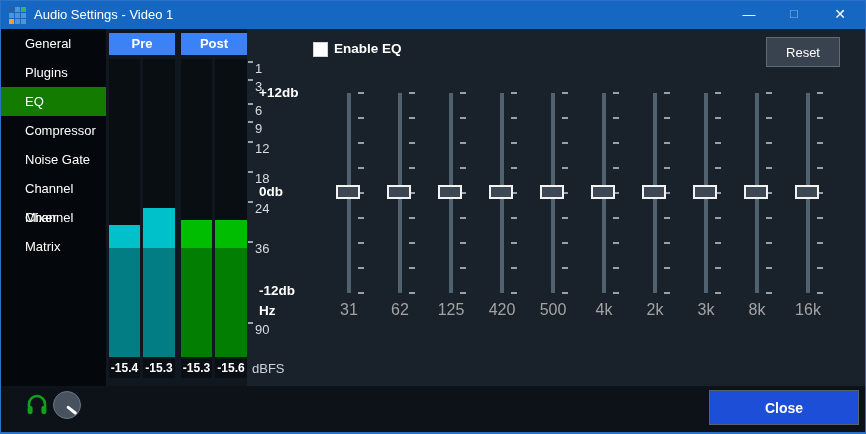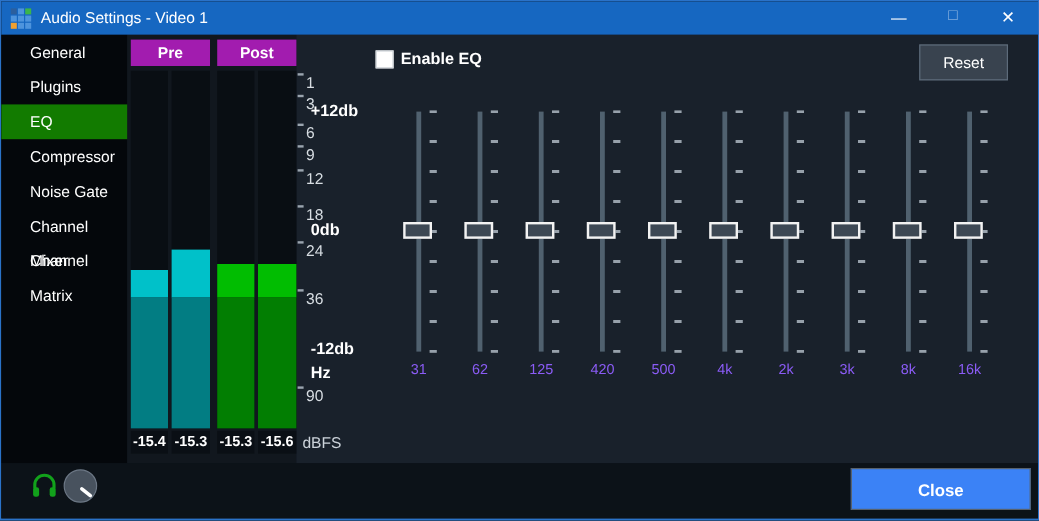--- a/index.html
+++ b/index.html
@@ -19,21 +19,21 @@
   
   .sidebar-bg{position:absolute;left:0;top:28px;width:105px;height:357px;background:#04070b;}
   .meterpanel-bg{position:absolute;left:105px;top:28px;width:141px;height:357px;background:#11171e;}
   .right-bg{position:absolute;left:246px;top:28px;width:618px;height:357px;background:#19212b;}
   .footer-bg{position:absolute;left:0;top:385px;width:864px;height:46px;background:#0c1218;}
   
   .side-item{position:absolute;left:0;width:105px;height:29px;line-height:29px;padding-left:24px;
              box-sizing:border-box;color:#fff;font-size:13px;cursor:default;}
   .side-item.sel{background:#127b00;}
   
-  .mhdr{position:absolute;top:32px;width:66px;height:22px;background:#a21caf;color:#fff;
+  .mhdr{position:absolute;top:32px;width:66px;height:22px;background:#3b82f6;color:#fff;
         font-size:13px;font-weight:bold;text-align:center;line-height:22px;}
   .mch{position:absolute;top:58px;height:298px;background:#090e13;}
   .bar{position:absolute;left:0;width:100%;}
   .ch1{left:108px;width:31px;} .ch2{left:142px;width:32px;}
   .ch3{left:180px;width:31px;} .ch4{left:214px;width:32px;}
   .ch1 .b-bright{top:166px;height:23px;background:#00c1c9;}
   .ch2 .b-bright{top:149px;height:40px;background:#00c1c9;}
   .ch3 .b-bright,.ch4 .b-bright{top:161px;height:28px;background:#01bd01;}
   .ch1 .b-dark,.ch2 .b-dark{top:189px;height:109px;background:#027d83;}
   .ch3 .b-dark,.ch4 .b-dark{top:189px;height:109px;background:#027e02;}
@@ -51,28 +51,28 @@
   .reset-btn{position:absolute;left:765px;top:36px;width:74px;height:30px;background:#39434f;
              border:1px solid #5d6b7a;color:#fff;font-size:13px;font-family:"Liberation Sans",sans-serif;}
   .glabel{position:absolute;left:258px;width:69px;height:18px;line-height:18px;text-align:left;
           color:#fff;font-size:13.5px;font-weight:bold;}
   .slider{position:absolute;top:92px;width:52px;height:234px;}
   .slider .track{position:absolute;left:24px;top:0;width:4px;height:200px;background:#50616f;}
   .slider .ticks{position:absolute;left:35px;top:-1px;width:6px;height:202px;
       background:repeating-linear-gradient(180deg,#97a1ab 0 2px,transparent 2px 25px);}
   .slider .thumb{position:absolute;left:13px;top:92px;width:24px;height:14px;background:#3d4854;
       border:2px solid #f2f2f2;box-sizing:border-box;}
-  .slider .freq{position:absolute;left:0;top:208px;width:52px;text-align:center;color:#8b5cf6;font-size:12px;}
+  .slider .freq{position:absolute;left:0;top:208px;width:52px;text-align:center;color:#a3a3a3;font-size:16px;}
   
   .hphone{position:absolute;left:24px;top:392px;width:24px;height:24px;}
   .knob{position:absolute;left:52px;top:390px;width:28px;height:28px;border-radius:50%;
         background:#48525e;border:1px solid #6b7684;box-sizing:border-box;}
   .knob i{position:absolute;left:50%;top:50%;width:12px;height:3px;background:#fff;border-radius:2px;
           transform-origin:0 50%;transform:rotate(38deg);}
-  .close-btn{position:absolute;left:708px;top:389px;width:150px;height:35px;background:#3b82f6;
+  .close-btn{position:absolute;left:708px;top:389px;width:150px;height:35px;background:#1d4ed8;
              border:1px solid #57626e;color:#fff;font-size:14px;font-weight:bold;
              font-family:"Liberation Sans",sans-serif;}
 </style>
 </head>
 <body>
 
 <div class="window">
 
   <div class="titlebar">
     <div class="app-icon">

